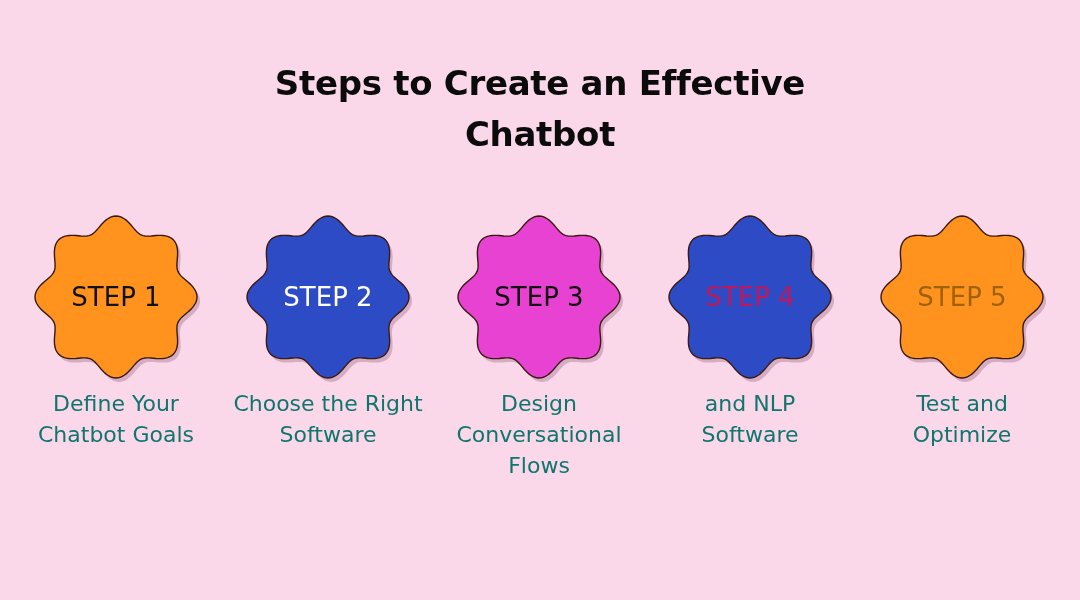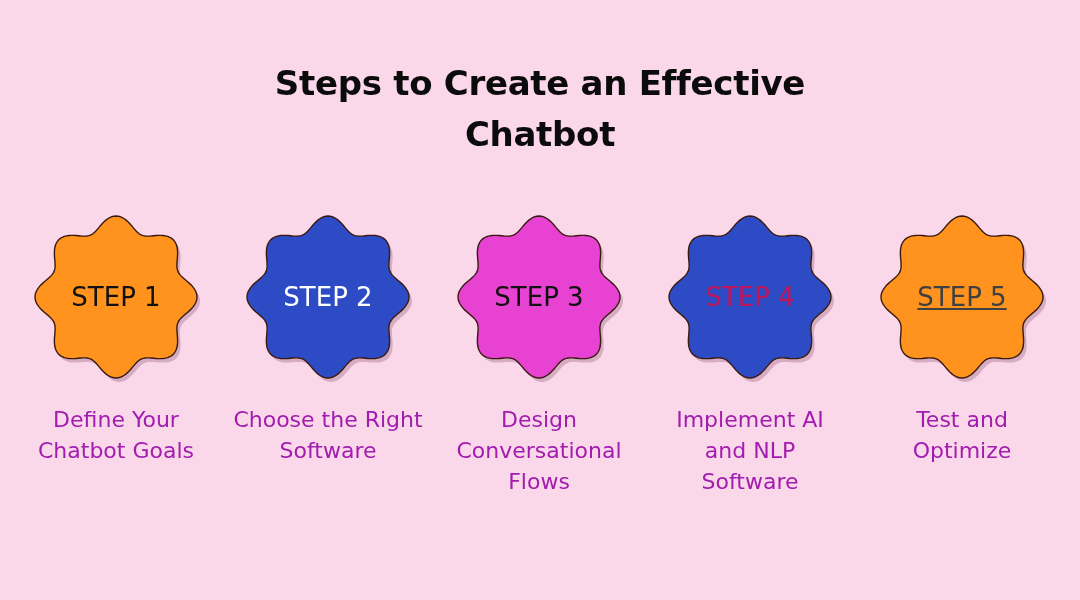--- a/index.html
+++ b/index.html
@@ -28,23 +28,23 @@
   }
   .badge svg { position: absolute; left: 0; top: 0; width: 170px; height: 170px; overflow: visible; }
   .badge-label {
     position: absolute; left: 0; top: 0; width: 170px; height: 170px;
     display: flex; align-items: center; justify-content: center;
     font-size: 26px; letter-spacing: 0px;
     font-family: "DejaVu Sans", sans-serif;
     text-align: right;
   }
   .caption {
-    margin-top: 22px;
+    margin-top: 6px;
     font-size: 22px; line-height: 31px;
-    color: #a21caf;
+    color: #0f766e;
     font-family: "DejaVu Sans", sans-serif;
   }
   .caption span { display: block; white-space: nowrap; }
 </style>
 </head>
 <body>
 
 <div class="title">
   <span>Steps to Create an Effective</span>
   <span>Chatbot</span>
@@ -95,31 +95,30 @@
 
 <div class="step" style="left:644px">
   <div class="badge">
     <svg class="wavy" viewBox="0 0 170 170">
         <path d="M166.00 85.00 L165.82 87.12 L165.28 89.21 L164.42 91.25 L163.25 93.22 L161.84 95.12 L160.23 96.91 L158.48 98.62 L156.67 100.23 L154.85 101.77 L153.10 103.25 L151.46 104.69 L149.99 106.12 L148.73 107.57 L147.69 109.07 L146.90 110.64 L146.35 112.31 L146.02 114.10 L145.89 116.02 L145.92 118.07 L146.05 120.25 L146.25 122.53 L146.45 124.90 L146.59 127.33 L146.62 129.77 L146.48 132.18 L146.15 134.52 L145.58 136.74 L144.74 138.79 L143.64 140.65 L142.28 142.28 L140.65 143.64 L138.79 144.74 L136.74 145.58 L134.52 146.15 L132.18 146.48 L129.77 146.62 L127.33 146.59 L124.90 146.45 L122.53 146.25 L120.25 146.05 L118.07 145.92 L116.02 145.89 L114.10 146.02 L112.31 146.35 L110.64 146.90 L109.07 147.69 L107.57 148.73 L106.12 149.99 L104.69 151.46 L103.25 153.10 L101.77 154.85 L100.23 156.67 L98.62 158.48 L96.91 160.23 L95.12 161.84 L93.22 163.25 L91.25 164.42 L89.21 165.28 L87.12 165.82 L85.00 166.00 L82.88 165.82 L80.79 165.28 L78.75 164.42 L76.78 163.25 L74.88 161.84 L73.09 160.23 L71.38 158.48 L69.77 156.67 L68.23 154.85 L66.75 153.10 L65.31 151.46 L63.88 149.99 L62.43 148.73 L60.93 147.69 L59.36 146.90 L57.69 146.35 L55.90 146.02 L53.98 145.89 L51.93 145.92 L49.75 146.05 L47.47 146.25 L45.10 146.45 L42.67 146.59 L40.23 146.62 L37.82 146.48 L35.48 146.15 L33.26 145.58 L31.21 144.74 L29.35 143.64 L27.72 142.28 L26.36 140.65 L25.26 138.79 L24.42 136.74 L23.85 134.52 L23.52 132.18 L23.38 129.77 L23.41 127.33 L23.55 124.90 L23.75 122.53 L23.95 120.25 L24.08 118.07 L24.11 116.02 L23.98 114.10 L23.65 112.31 L23.10 110.64 L22.31 109.07 L21.27 107.57 L20.01 106.12 L18.54 104.69 L16.90 103.25 L15.15 101.77 L13.33 100.23 L11.52 98.62 L9.77 96.91 L8.16 95.12 L6.75 93.22 L5.58 91.25 L4.72 89.21 L4.18 87.12 L4.00 85.00 L4.18 82.88 L4.72 80.79 L5.58 78.75 L6.75 76.78 L8.16 74.88 L9.77 73.09 L11.52 71.38 L13.33 69.77 L15.15 68.23 L16.90 66.75 L18.54 65.31 L20.01 63.88 L21.27 62.43 L22.31 60.93 L23.10 59.36 L23.65 57.69 L23.98 55.90 L24.11 53.98 L24.08 51.93 L23.95 49.75 L23.75 47.47 L23.55 45.10 L23.41 42.67 L23.38 40.23 L23.52 37.82 L23.85 35.48 L24.42 33.26 L25.26 31.21 L26.36 29.35 L27.72 27.72 L29.35 26.36 L31.21 25.26 L33.26 24.42 L35.48 23.85 L37.82 23.52 L40.23 23.38 L42.67 23.41 L45.10 23.55 L47.47 23.75 L49.75 23.95 L51.93 24.08 L53.98 24.11 L55.90 23.98 L57.69 23.65 L59.36 23.10 L60.93 22.31 L62.43 21.27 L63.88 20.01 L65.31 18.54 L66.75 16.90 L68.23 15.15 L69.77 13.33 L71.38 11.52 L73.09 9.77 L74.88 8.16 L76.78 6.75 L78.75 5.58 L80.79 4.72 L82.88 4.18 L85.00 4.00 L87.12 4.18 L89.21 4.72 L91.25 5.58 L93.22 6.75 L95.12 8.16 L96.91 9.77 L98.62 11.52 L100.23 13.33 L101.77 15.15 L103.25 16.90 L104.69 18.54 L106.12 20.01 L107.57 21.27 L109.07 22.31 L110.64 23.10 L112.31 23.65 L114.10 23.98 L116.02 24.11 L118.07 24.08 L120.25 23.95 L122.53 23.75 L124.90 23.55 L127.33 23.41 L129.77 23.38 L132.18 23.52 L134.52 23.85 L136.74 24.42 L138.79 25.26 L140.65 26.36 L142.28 27.72 L143.64 29.35 L144.74 31.21 L145.58 33.26 L146.15 35.48 L146.48 37.82 L146.62 40.23 L146.59 42.67 L146.45 45.10 L146.25 47.47 L146.05 49.75 L145.92 51.93 L145.89 53.98 L146.02 55.90 L146.35 57.69 L146.90 59.36 L147.69 60.93 L148.73 62.43 L149.99 63.88 L151.46 65.31 L153.10 66.75 L154.85 68.23 L156.67 69.77 L158.48 71.38 L160.23 73.09 L161.84 74.88 L163.25 76.78 L164.42 78.75 L165.28 80.79 L165.82 82.88 L166.00 85.00 Z" fill="rgba(120,60,90,0.28)" transform="translate(3,4)"></path>
         <path d="M166.00 85.00 L165.82 87.12 L165.28 89.21 L164.42 91.25 L163.25 93.22 L161.84 95.12 L160.23 96.91 L158.48 98.62 L156.67 100.23 L154.85 101.77 L153.10 103.25 L151.46 104.69 L149.99 106.12 L148.73 107.57 L147.69 109.07 L146.90 110.64 L146.35 112.31 L146.02 114.10 L145.89 116.02 L145.92 118.07 L146.05 120.25 L146.25 122.53 L146.45 124.90 L146.59 127.33 L146.62 129.77 L146.48 132.18 L146.15 134.52 L145.58 136.74 L144.74 138.79 L143.64 140.65 L142.28 142.28 L140.65 143.64 L138.79 144.74 L136.74 145.58 L134.52 146.15 L132.18 146.48 L129.77 146.62 L127.33 146.59 L124.90 146.45 L122.53 146.25 L120.25 146.05 L118.07 145.92 L116.02 145.89 L114.10 146.02 L112.31 146.35 L110.64 146.90 L109.07 147.69 L107.57 148.73 L106.12 149.99 L104.69 151.46 L103.25 153.10 L101.77 154.85 L100.23 156.67 L98.62 158.48 L96.91 160.23 L95.12 161.84 L93.22 163.25 L91.25 164.42 L89.21 165.28 L87.12 165.82 L85.00 166.00 L82.88 165.82 L80.79 165.28 L78.75 164.42 L76.78 163.25 L74.88 161.84 L73.09 160.23 L71.38 158.48 L69.77 156.67 L68.23 154.85 L66.75 153.10 L65.31 151.46 L63.88 149.99 L62.43 148.73 L60.93 147.69 L59.36 146.90 L57.69 146.35 L55.90 146.02 L53.98 145.89 L51.93 145.92 L49.75 146.05 L47.47 146.25 L45.10 146.45 L42.67 146.59 L40.23 146.62 L37.82 146.48 L35.48 146.15 L33.26 145.58 L31.21 144.74 L29.35 143.64 L27.72 142.28 L26.36 140.65 L25.26 138.79 L24.42 136.74 L23.85 134.52 L23.52 132.18 L23.38 129.77 L23.41 127.33 L23.55 124.90 L23.75 122.53 L23.95 120.25 L24.08 118.07 L24.11 116.02 L23.98 114.10 L23.65 112.31 L23.10 110.64 L22.31 109.07 L21.27 107.57 L20.01 106.12 L18.54 104.69 L16.90 103.25 L15.15 101.77 L13.33 100.23 L11.52 98.62 L9.77 96.91 L8.16 95.12 L6.75 93.22 L5.58 91.25 L4.72 89.21 L4.18 87.12 L4.00 85.00 L4.18 82.88 L4.72 80.79 L5.58 78.75 L6.75 76.78 L8.16 74.88 L9.77 73.09 L11.52 71.38 L13.33 69.77 L15.15 68.23 L16.90 66.75 L18.54 65.31 L20.01 63.88 L21.27 62.43 L22.31 60.93 L23.10 59.36 L23.65 57.69 L23.98 55.90 L24.11 53.98 L24.08 51.93 L23.95 49.75 L23.75 47.47 L23.55 45.10 L23.41 42.67 L23.38 40.23 L23.52 37.82 L23.85 35.48 L24.42 33.26 L25.26 31.21 L26.36 29.35 L27.72 27.72 L29.35 26.36 L31.21 25.26 L33.26 24.42 L35.48 23.85 L37.82 23.52 L40.23 23.38 L42.67 23.41 L45.10 23.55 L47.47 23.75 L49.75 23.95 L51.93 24.08 L53.98 24.11 L55.90 23.98 L57.69 23.65 L59.36 23.10 L60.93 22.31 L62.43 21.27 L63.88 20.01 L65.31 18.54 L66.75 16.90 L68.23 15.15 L69.77 13.33 L71.38 11.52 L73.09 9.77 L74.88 8.16 L76.78 6.75 L78.75 5.58 L80.79 4.72 L82.88 4.18 L85.00 4.00 L87.12 4.18 L89.21 4.72 L91.25 5.58 L93.22 6.75 L95.12 8.16 L96.91 9.77 L98.62 11.52 L100.23 13.33 L101.77 15.15 L103.25 16.90 L104.69 18.54 L106.12 20.01 L107.57 21.27 L109.07 22.31 L110.64 23.10 L112.31 23.65 L114.10 23.98 L116.02 24.11 L118.07 24.08 L120.25 23.95 L122.53 23.75 L124.90 23.55 L127.33 23.41 L129.77 23.38 L132.18 23.52 L134.52 23.85 L136.74 24.42 L138.79 25.26 L140.65 26.36 L142.28 27.72 L143.64 29.35 L144.74 31.21 L145.58 33.26 L146.15 35.48 L146.48 37.82 L146.62 40.23 L146.59 42.67 L146.45 45.10 L146.25 47.47 L146.05 49.75 L145.92 51.93 L145.89 53.98 L146.02 55.90 L146.35 57.69 L146.90 59.36 L147.69 60.93 L148.73 62.43 L149.99 63.88 L151.46 65.31 L153.10 66.75 L154.85 68.23 L156.67 69.77 L158.48 71.38 L160.23 73.09 L161.84 74.88 L163.25 76.78 L164.42 78.75 L165.28 80.79 L165.82 82.88 L166.00 85.00 Z" fill="#2E4BC6" stroke="#3a1a10" stroke-width="1.4"></path>
       </svg>
     <div class="badge-label" style="color: #be185d;">STEP 4</div>
   </div>
   <div class="caption">
-    <span>Implement AI</span>
     <span>and NLP</span>
     <span>Software</span>
   </div>
 </div>
 
 <div class="step" style="left:856px">
   <div class="badge">
     <svg class="wavy" viewBox="0 0 170 170">
         <path d="M166.00 85.00 L165.82 87.12 L165.28 89.21 L164.42 91.25 L163.25 93.22 L161.84 95.12 L160.23 96.91 L158.48 98.62 L156.67 100.23 L154.85 101.77 L153.10 103.25 L151.46 104.69 L149.99 106.12 L148.73 107.57 L147.69 109.07 L146.90 110.64 L146.35 112.31 L146.02 114.10 L145.89 116.02 L145.92 118.07 L146.05 120.25 L146.25 122.53 L146.45 124.90 L146.59 127.33 L146.62 129.77 L146.48 132.18 L146.15 134.52 L145.58 136.74 L144.74 138.79 L143.64 140.65 L142.28 142.28 L140.65 143.64 L138.79 144.74 L136.74 145.58 L134.52 146.15 L132.18 146.48 L129.77 146.62 L127.33 146.59 L124.90 146.45 L122.53 146.25 L120.25 146.05 L118.07 145.92 L116.02 145.89 L114.10 146.02 L112.31 146.35 L110.64 146.90 L109.07 147.69 L107.57 148.73 L106.12 149.99 L104.69 151.46 L103.25 153.10 L101.77 154.85 L100.23 156.67 L98.62 158.48 L96.91 160.23 L95.12 161.84 L93.22 163.25 L91.25 164.42 L89.21 165.28 L87.12 165.82 L85.00 166.00 L82.88 165.82 L80.79 165.28 L78.75 164.42 L76.78 163.25 L74.88 161.84 L73.09 160.23 L71.38 158.48 L69.77 156.67 L68.23 154.85 L66.75 153.10 L65.31 151.46 L63.88 149.99 L62.43 148.73 L60.93 147.69 L59.36 146.90 L57.69 146.35 L55.90 146.02 L53.98 145.89 L51.93 145.92 L49.75 146.05 L47.47 146.25 L45.10 146.45 L42.67 146.59 L40.23 146.62 L37.82 146.48 L35.48 146.15 L33.26 145.58 L31.21 144.74 L29.35 143.64 L27.72 142.28 L26.36 140.65 L25.26 138.79 L24.42 136.74 L23.85 134.52 L23.52 132.18 L23.38 129.77 L23.41 127.33 L23.55 124.90 L23.75 122.53 L23.95 120.25 L24.08 118.07 L24.11 116.02 L23.98 114.10 L23.65 112.31 L23.10 110.64 L22.31 109.07 L21.27 107.57 L20.01 106.12 L18.54 104.69 L16.90 103.25 L15.15 101.77 L13.33 100.23 L11.52 98.62 L9.77 96.91 L8.16 95.12 L6.75 93.22 L5.58 91.25 L4.72 89.21 L4.18 87.12 L4.00 85.00 L4.18 82.88 L4.72 80.79 L5.58 78.75 L6.75 76.78 L8.16 74.88 L9.77 73.09 L11.52 71.38 L13.33 69.77 L15.15 68.23 L16.90 66.75 L18.54 65.31 L20.01 63.88 L21.27 62.43 L22.31 60.93 L23.10 59.36 L23.65 57.69 L23.98 55.90 L24.11 53.98 L24.08 51.93 L23.95 49.75 L23.75 47.47 L23.55 45.10 L23.41 42.67 L23.38 40.23 L23.52 37.82 L23.85 35.48 L24.42 33.26 L25.26 31.21 L26.36 29.35 L27.72 27.72 L29.35 26.36 L31.21 25.26 L33.26 24.42 L35.48 23.85 L37.82 23.52 L40.23 23.38 L42.67 23.41 L45.10 23.55 L47.47 23.75 L49.75 23.95 L51.93 24.08 L53.98 24.11 L55.90 23.98 L57.69 23.65 L59.36 23.10 L60.93 22.31 L62.43 21.27 L63.88 20.01 L65.31 18.54 L66.75 16.90 L68.23 15.15 L69.77 13.33 L71.38 11.52 L73.09 9.77 L74.88 8.16 L76.78 6.75 L78.75 5.58 L80.79 4.72 L82.88 4.18 L85.00 4.00 L87.12 4.18 L89.21 4.72 L91.25 5.58 L93.22 6.75 L95.12 8.16 L96.91 9.77 L98.62 11.52 L100.23 13.33 L101.77 15.15 L103.25 16.90 L104.69 18.54 L106.12 20.01 L107.57 21.27 L109.07 22.31 L110.64 23.10 L112.31 23.65 L114.10 23.98 L116.02 24.11 L118.07 24.08 L120.25 23.95 L122.53 23.75 L124.90 23.55 L127.33 23.41 L129.77 23.38 L132.18 23.52 L134.52 23.85 L136.74 24.42 L138.79 25.26 L140.65 26.36 L142.28 27.72 L143.64 29.35 L144.74 31.21 L145.58 33.26 L146.15 35.48 L146.48 37.82 L146.62 40.23 L146.59 42.67 L146.45 45.10 L146.25 47.47 L146.05 49.75 L145.92 51.93 L145.89 53.98 L146.02 55.90 L146.35 57.69 L146.90 59.36 L147.69 60.93 L148.73 62.43 L149.99 63.88 L151.46 65.31 L153.10 66.75 L154.85 68.23 L156.67 69.77 L158.48 71.38 L160.23 73.09 L161.84 74.88 L163.25 76.78 L164.42 78.75 L165.28 80.79 L165.82 82.88 L166.00 85.00 Z" fill="rgba(120,60,90,0.28)" transform="translate(3,4)"></path>
         <path d="M166.00 85.00 L165.82 87.12 L165.28 89.21 L164.42 91.25 L163.25 93.22 L161.84 95.12 L160.23 96.91 L158.48 98.62 L156.67 100.23 L154.85 101.77 L153.10 103.25 L151.46 104.69 L149.99 106.12 L148.73 107.57 L147.69 109.07 L146.90 110.64 L146.35 112.31 L146.02 114.10 L145.89 116.02 L145.92 118.07 L146.05 120.25 L146.25 122.53 L146.45 124.90 L146.59 127.33 L146.62 129.77 L146.48 132.18 L146.15 134.52 L145.58 136.74 L144.74 138.79 L143.64 140.65 L142.28 142.28 L140.65 143.64 L138.79 144.74 L136.74 145.58 L134.52 146.15 L132.18 146.48 L129.77 146.62 L127.33 146.59 L124.90 146.45 L122.53 146.25 L120.25 146.05 L118.07 145.92 L116.02 145.89 L114.10 146.02 L112.31 146.35 L110.64 146.90 L109.07 147.69 L107.57 148.73 L106.12 149.99 L104.69 151.46 L103.25 153.10 L101.77 154.85 L100.23 156.67 L98.62 158.48 L96.91 160.23 L95.12 161.84 L93.22 163.25 L91.25 164.42 L89.21 165.28 L87.12 165.82 L85.00 166.00 L82.88 165.82 L80.79 165.28 L78.75 164.42 L76.78 163.25 L74.88 161.84 L73.09 160.23 L71.38 158.48 L69.77 156.67 L68.23 154.85 L66.75 153.10 L65.31 151.46 L63.88 149.99 L62.43 148.73 L60.93 147.69 L59.36 146.90 L57.69 146.35 L55.90 146.02 L53.98 145.89 L51.93 145.92 L49.75 146.05 L47.47 146.25 L45.10 146.45 L42.67 146.59 L40.23 146.62 L37.82 146.48 L35.48 146.15 L33.26 145.58 L31.21 144.74 L29.35 143.64 L27.72 142.28 L26.36 140.65 L25.26 138.79 L24.42 136.74 L23.85 134.52 L23.52 132.18 L23.38 129.77 L23.41 127.33 L23.55 124.90 L23.75 122.53 L23.95 120.25 L24.08 118.07 L24.11 116.02 L23.98 114.10 L23.65 112.31 L23.10 110.64 L22.31 109.07 L21.27 107.57 L20.01 106.12 L18.54 104.69 L16.90 103.25 L15.15 101.77 L13.33 100.23 L11.52 98.62 L9.77 96.91 L8.16 95.12 L6.75 93.22 L5.58 91.25 L4.72 89.21 L4.18 87.12 L4.00 85.00 L4.18 82.88 L4.72 80.79 L5.58 78.75 L6.75 76.78 L8.16 74.88 L9.77 73.09 L11.52 71.38 L13.33 69.77 L15.15 68.23 L16.90 66.75 L18.54 65.31 L20.01 63.88 L21.27 62.43 L22.31 60.93 L23.10 59.36 L23.65 57.69 L23.98 55.90 L24.11 53.98 L24.08 51.93 L23.95 49.75 L23.75 47.47 L23.55 45.10 L23.41 42.67 L23.38 40.23 L23.52 37.82 L23.85 35.48 L24.42 33.26 L25.26 31.21 L26.36 29.35 L27.72 27.72 L29.35 26.36 L31.21 25.26 L33.26 24.42 L35.48 23.85 L37.82 23.52 L40.23 23.38 L42.67 23.41 L45.10 23.55 L47.47 23.75 L49.75 23.95 L51.93 24.08 L53.98 24.11 L55.90 23.98 L57.69 23.65 L59.36 23.10 L60.93 22.31 L62.43 21.27 L63.88 20.01 L65.31 18.54 L66.75 16.90 L68.23 15.15 L69.77 13.33 L71.38 11.52 L73.09 9.77 L74.88 8.16 L76.78 6.75 L78.75 5.58 L80.79 4.72 L82.88 4.18 L85.00 4.00 L87.12 4.18 L89.21 4.72 L91.25 5.58 L93.22 6.75 L95.12 8.16 L96.91 9.77 L98.62 11.52 L100.23 13.33 L101.77 15.15 L103.25 16.90 L104.69 18.54 L106.12 20.01 L107.57 21.27 L109.07 22.31 L110.64 23.10 L112.31 23.65 L114.10 23.98 L116.02 24.11 L118.07 24.08 L120.25 23.95 L122.53 23.75 L124.90 23.55 L127.33 23.41 L129.77 23.38 L132.18 23.52 L134.52 23.85 L136.74 24.42 L138.79 25.26 L140.65 26.36 L142.28 27.72 L143.64 29.35 L144.74 31.21 L145.58 33.26 L146.15 35.48 L146.48 37.82 L146.62 40.23 L146.59 42.67 L146.45 45.10 L146.25 47.47 L146.05 49.75 L145.92 51.93 L145.89 53.98 L146.02 55.90 L146.35 57.69 L146.90 59.36 L147.69 60.93 L148.73 62.43 L149.99 63.88 L151.46 65.31 L153.10 66.75 L154.85 68.23 L156.67 69.77 L158.48 71.38 L160.23 73.09 L161.84 74.88 L163.25 76.78 L164.42 78.75 L165.28 80.79 L165.82 82.88 L166.00 85.00 Z" fill="#FF931E" stroke="#3a1a10" stroke-width="1.4"></path>
       </svg>
-    <div class="badge-label" style="color: #404040; text-decoration: underline;">STEP 5</div>
+    <div class="badge-label" style="color: #a16207;">STEP 5</div>
   </div>
   <div class="caption">
     <span>Test and</span>
     <span>Optimize</span>
   </div>
 </div>
 
 </body></html>

